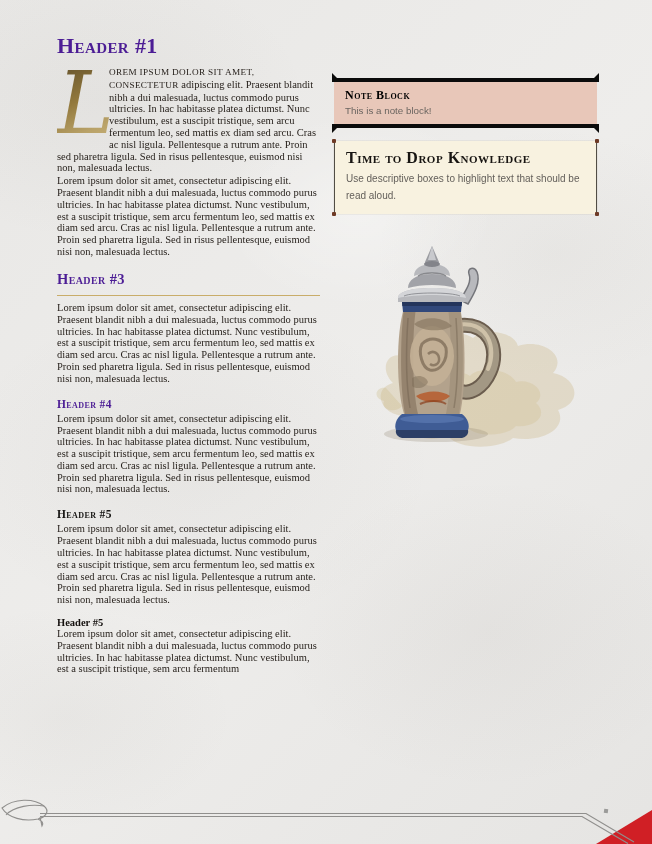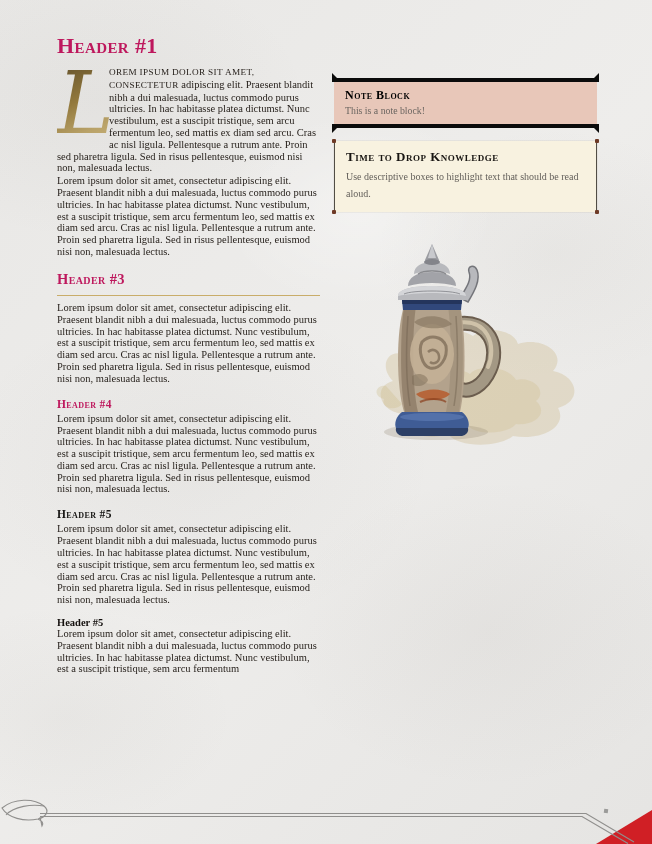--- a/index.html
+++ b/index.html
@@ -20,21 +20,21 @@
       radial-gradient(ellipse 240px 160px at 10% 85%, rgba(110,105,95,0.05), transparent 70%),
       radial-gradient(ellipse 200px 140px at 55% 25%, rgba(255,255,255,0.35), transparent 70%),
       linear-gradient(135deg, rgba(0,0,0,0.02) 0%, rgba(255,255,255,0.05) 50%, rgba(0,0,0,0.03) 100%);
   }
   .col { position:absolute; }
   .col-left  { left:57px;  top:34px; width:263px; }
   .col-right { left:334px; top:62px; width:263px; }
 
   .h1, .h2, .h3, .h4, .h5 {
     font-variant:small-caps; font-weight:700; line-height:1.05;
-    color:#be185d; letter-spacing:0.4px; margin:0;
+    color:#4c1d95; letter-spacing:0.4px; margin:0;
   }
   .h1 { font-size:22px; margin:0 0 9px; }
   .h2 { font-size:20px; margin:15px 0 6px; }
   .h3 { font-size:14.5px; margin:14px 0 6px; border-bottom:1.5px solid #c9ad6a; padding-bottom:8px; }
   .h4 { font-size:11.5px; margin:13px 0 3px; }
   .h5 { font-size:11.5px; margin:13px 0 3px; color:#171614; }
   .h6 { font-size:10.5px; font-weight:700; color:#14100e; margin:11px 0 0; }
 
   p.body {
     font-size:10.5px; line-height:11.8px; color:#231d18;
@@ -57,36 +57,36 @@
   }
   .note-corner { position:absolute; width:9px; height:9px; }
   .nc-tl { top:-9px;  left:-2px; }
   .nc-tr { top:-9px;  right:-2px; }
   .nc-bl { bottom:-9px; left:-2px; }
   .nc-br { bottom:-9px; right:-2px; }
   .note-title {
     font-variant:small-caps; font-weight:700; font-size:12px;
     letter-spacing:0.5px; color:#000000;
   }
-  .sans { font-family:Liberation Serif, serif; }
+  .sans { font-family:Liberation Sans, sans-serif; }
   .note-text { font-size:9.8px; color:#6b6560; margin-top:2px; }
 
   
   .desc {
     position:relative; background:#f8f2e0;
     border-left:1px solid rgba(25,22,18,0.75);
     border-right:1px solid rgba(25,22,18,0.75);
     padding:8px 11px 10px; margin:0 0 14px;
     box-shadow:0 0 0 0.5px rgba(120,110,90,0.15);
   }
   .dot { position:absolute; width:4px; height:4px; background:#6e3a26; border-radius:1px; }
   .dot-tl { top:-2px; left:-3px; }  .dot-tr { top:-2px; right:-3px; }
   .dot-bl { bottom:-2px; left:-3px; } .dot-br { bottom:-2px; right:-3px; }
   .desc-title {
-    font-variant:small-caps; font-weight:700; font-size:13px;
+    font-variant:small-caps; font-weight:700; font-size:16px;
     letter-spacing:0.5px; color:#181512; margin-bottom:3px;
   }
   .desc-text { font-size:10px; line-height:17px; color:#64605b; }
   .desc-line2 { display:block; padding-left:13px; }
   .desc-bold { font-weight:700; color:#3b3834; }
 
   .stein-wrap { margin:24px 0 0 14px; width:244px; height:220px; }
 
   .footer-art { position:absolute; left:0; bottom:0; width:652px; height:48px; }
 </style>

